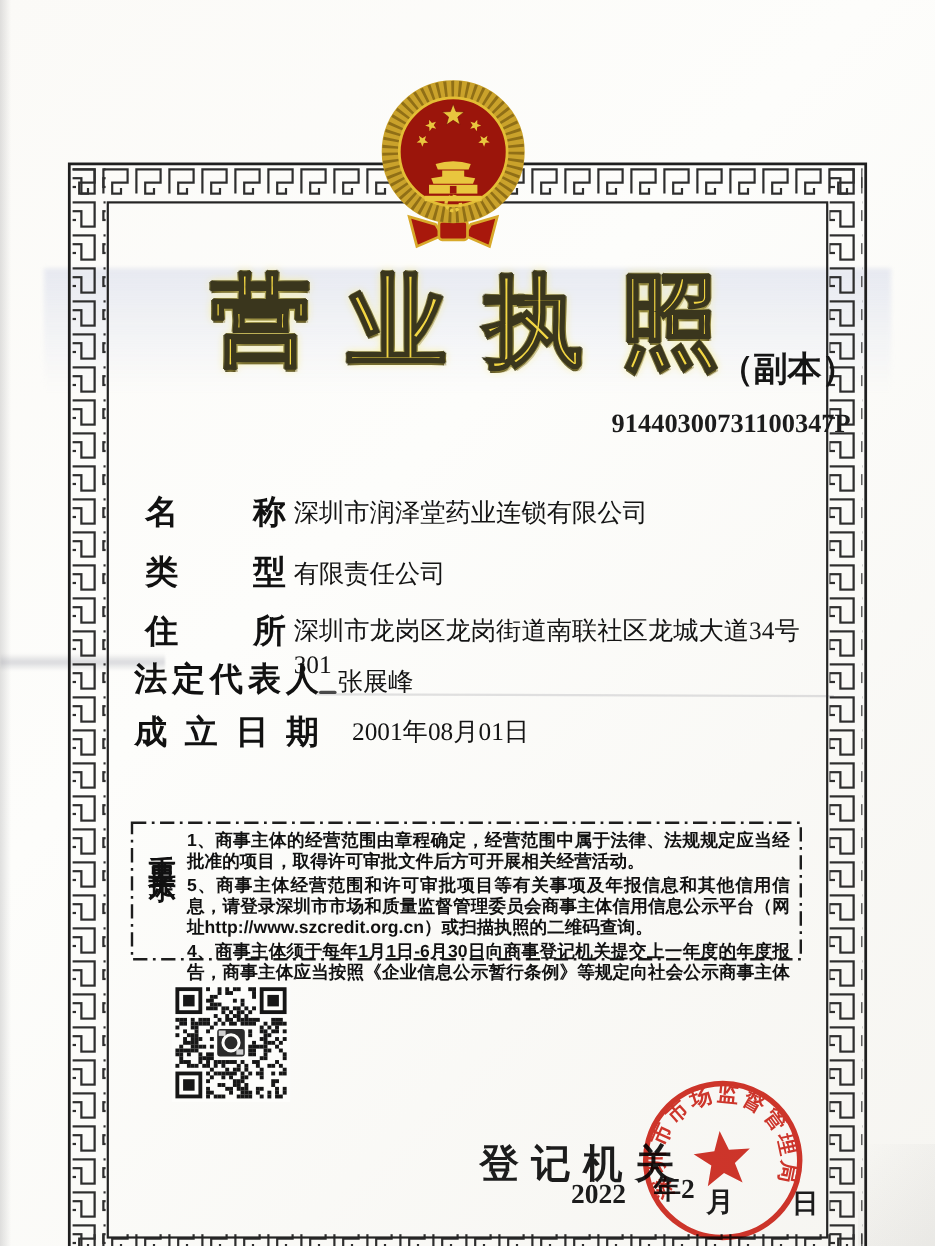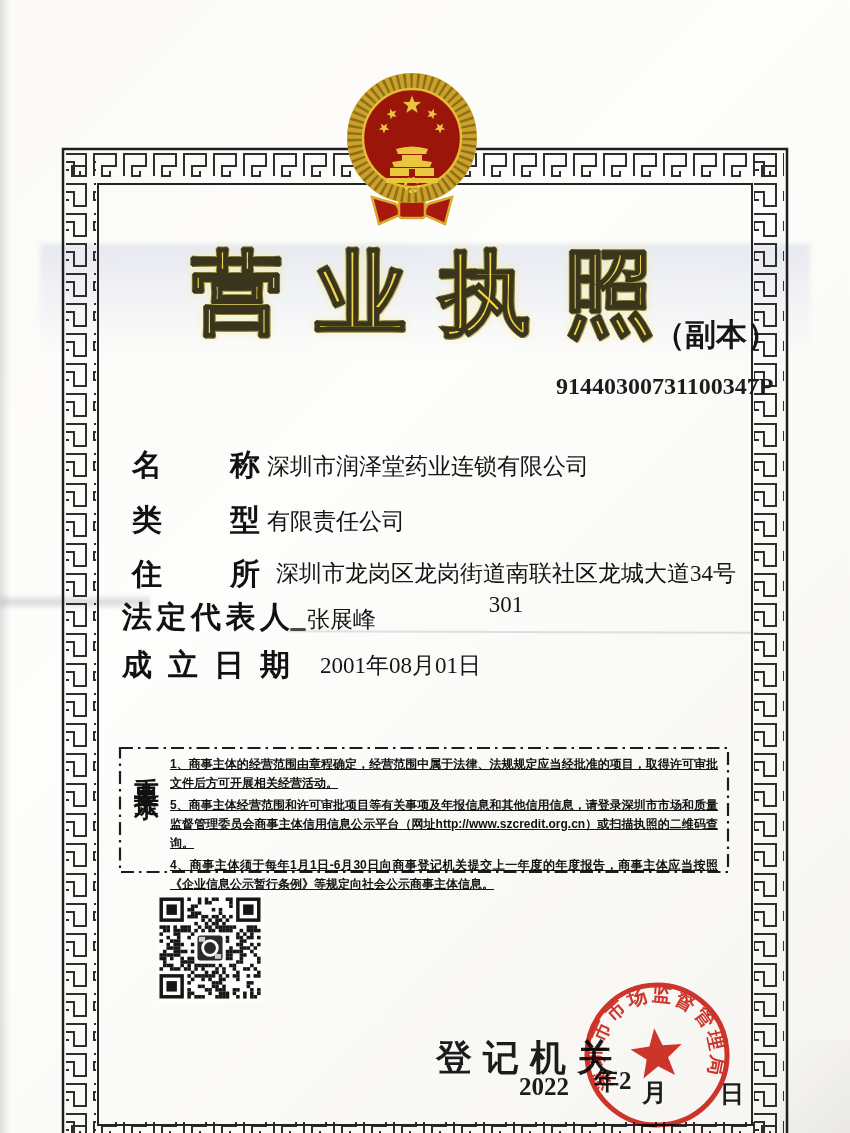--- a/index.html
+++ b/index.html
@@ -23,26 +23,26 @@
       -2px 0 0 #3a361d,2px 0 0 #3a361d,0 -2px 0 #3a361d,0 2px 0 #3a361d;
     white-space:nowrap;
   }
   .subtitle{left:654px;top:314px;font-size:31px;font-weight:700;letter-spacing:0px;color:#151515;}
   .credit-label{left:394px;top:375px;font-size:22px;font-weight:700;letter-spacing:1px;}
   .credit-code{left:556px;top:373px;font-size:24px;font-weight:600;font-family:"Liberation Serif",serif;letter-spacing:0px;}
   
   .flabel{font-size:30px;font-weight:700;color:#111;text-align:justify;text-align-last:justify;display:block;}
   .flabel.w2{left:132px;width:128px;}
   .flabel.w5{left:122px;width:168px;}
-  .fvalue{font-family:"Liberation Serif",serif;font-size:23px;color:#141414;line-height:31px;text-align:center;}
+  .fvalue{font-family:"Liberation Serif",serif;font-size:23px;color:#141414;line-height:31px;}
   .rep-underline{left:288px;top:631px;width:470px;height:2px;background:rgba(60,60,70,.14);transform:rotate(.2deg);}
   .rep-tick{left:290px;top:628px;width:16px;height:3px;background:#4a4a4a;border-radius:2px;}
   
   .notice-side{left:131px;top:757px;writing-mode:vertical-rl;font-size:25px;font-weight:800;letter-spacing:7px;color:#111;}
-  .notice-body{left:170px;top:755px;width:548px;font-size:12px;font-weight:700;line-height:19px;color:#111;text-align:justify;text-decoration:underline;}
+  .notice-body{left:170px;top:755px;width:548px;font-size:16px;font-weight:700;line-height:19px;color:#111;text-align:justify;}
   .notice-body p{margin:0 0 3px 0;}
   
   .reg-label{left:436px;top:1034px;font-size:36px;font-weight:800;letter-spacing:11px;white-space:nowrap;}
   .d-serif{font-family:"Liberation Serif",serif;font-size:25px;font-weight:600;}
   .d-hei{font-size:24px;font-weight:800;}
   .seal-wrap{mix-blend-mode:multiply;opacity:.93;}
   .qr-wrap{left:156px;top:894px;}
 </style>
 </head>
 <body>

